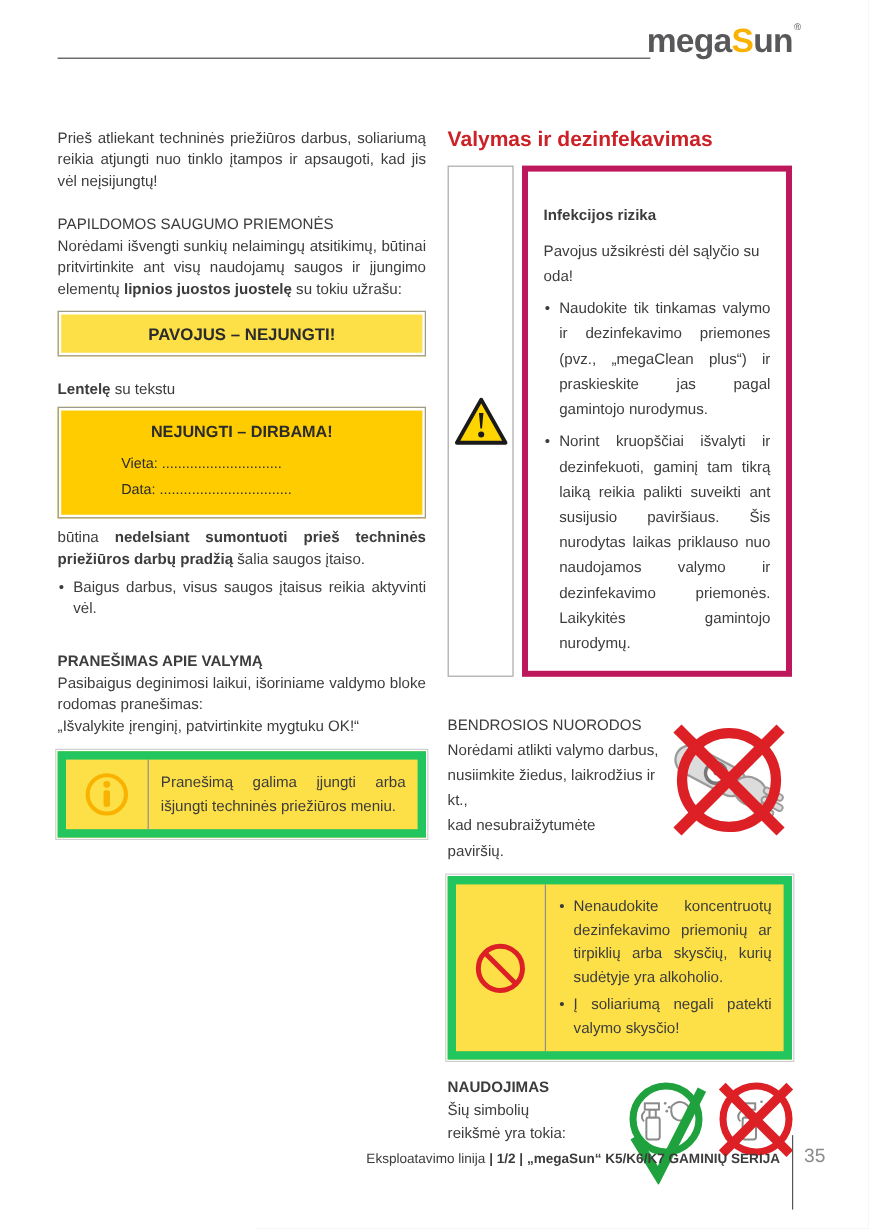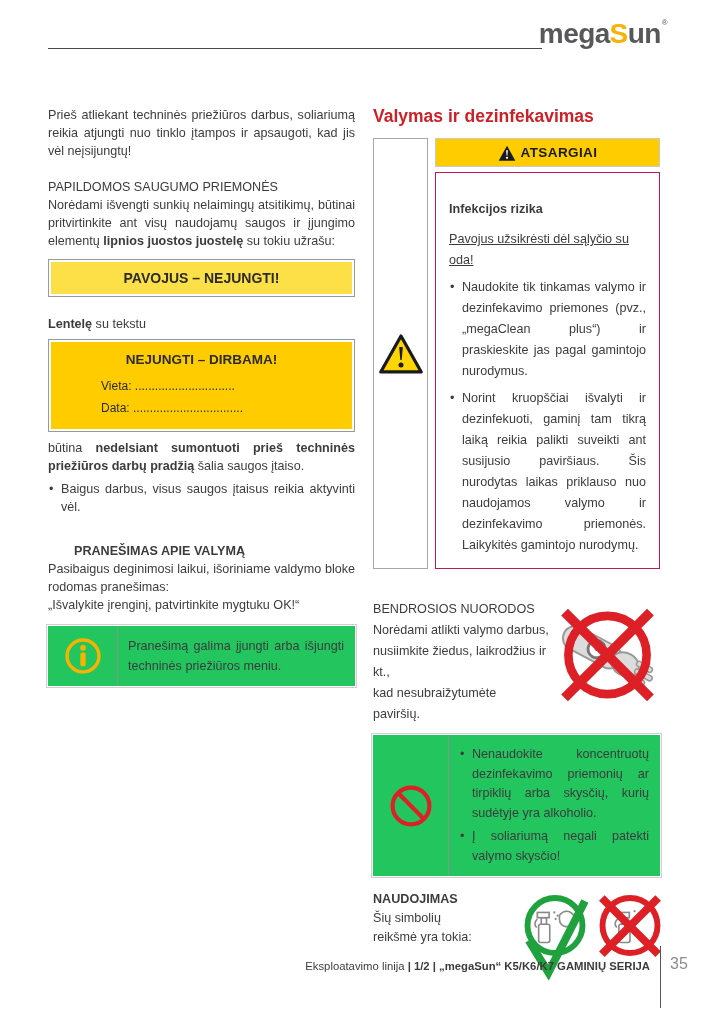--- a/index.html
+++ b/index.html
@@ -26,40 +26,40 @@
   .yellow-label{margin-top:9px;background:#fde047;border:1px solid #9a9a9a;box-shadow:inset 0 0 0 2px #ffffff;
                 height:36px;display:flex;align-items:center;justify-content:center;
                 font-weight:700;font-size:14px;color:#2b2b2b;}
   .caption{margin-top:18px;margin-bottom:6px;}
   .yellow-table{background:#ffcc00;border:1px solid #9a9a9a;box-shadow:inset 0 0 0 2px #ffffff;
                 padding:12px 12px 12px;}
   .yt-title{font-weight:700;font-size:13.5px;text-align:center;color:#2b2b2b;margin-bottom:8px;}
   .yt-line{font-size:12px;line-height:22px;color:#2b2b2b;margin-left:40px;}
 
   
-  .note-box{display:flex;border:1px solid #22c55e;outline:1px solid #cfcfcf;outline-offset:1px;margin-top:12px;background:#22c55e;}
+  .note-box{display:flex;border:7px solid #22c55e;outline:1px solid #cfcfcf;outline-offset:1px;margin-top:12px;background:#fde047;}
   .note-icon-cell{width:56px;border-right:1px solid #8f8f8f;display:flex;align-items:center;justify-content:center;padding:8px 6px;}
   .note-text{flex:1;padding:9px 10px;font-size:12.6px;line-height:20px;text-align:justify;display:flex;flex-direction:column;justify-content:center;}
 
   
   .bullets{list-style:none;margin:0;padding:0;}
   .bullets li{position:relative;padding-left:13px;text-align:justify;margin-top:5px;font-size:12.6px;line-height:18px;}
   .bullets li::before{content:"•";position:absolute;left:1px;}
 
   
   .red-title{font-size:17.5px;font-weight:700;color:#cc2127;margin:0 0 11px;}
   .warn-row{display:flex;gap:7px;align-items:stretch;min-height:406px;}
   .warn-icon-cell{width:53px;border:1px solid #a8a8a8;display:flex;align-items:center;justify-content:center;}
   .warn-main{flex:1;display:flex;flex-direction:column;gap:5px;}
   .warn-header{height:27px;background:#ffcc00;border:1px solid #c9c9c9;display:flex;align-items:center;justify-content:center;gap:5px;
                font-weight:700;font-size:13.5px;letter-spacing:0.4px;color:#1a1a1a;}
-  .warn-body{flex:1;border:1px solid #be185d;padding:26px 13px 12px;}
+  .warn-body{flex:1;border:5px solid #be185d;padding:26px 13px 12px;}
   .warn-body .bullets li{line-height:21px;margin-top:6px;}
   .wb-title{font-weight:700;font-size:12.6px;line-height:21px;margin:0 0 9px;}
-  .wb-line{font-size:12.6px;line-height:21px;margin:0 0 2px;text-decoration:underline;}
+  .wb-line{font-size:12.6px;line-height:21px;margin:0 0 2px;}
 
   .general-row{display:flex;margin-top:30px;}
   .general-text{width:182px;}
   .general-text .gline{display:block;line-height:21px;}
   .general-text .subhead-caps{line-height:21px;}
   .general-icon{width:105px;height:108px;margin-top:2px;}
 
   .prohibit-box{margin-top:10px;}
   .prohibit-box .note-icon-cell{width:62px;}
   .prohibit-box .bullets li{line-height:19.5px;margin-top:4px;}
@@ -105,21 +105,21 @@
         <div class="yt-line">Vieta: ..............................</div>
         <div class="yt-line">Data: .................................</div>
       </div>
 
       <p class="para" style="margin-top:7px;"><span>būtina </span><b>nedelsiant sumontuoti prieš techninės priežiūros darbų pradžią</b><span> šalia saugos įtaiso.</span></p>
 
       <ul class="bullets">
         <li>Baigus darbus, visus saugos įtaisus reikia aktyvinti vėl.</li>
       </ul>
 
-      <p class="subhead-caps subhead-bold" style="margin-top:26px;margin-left:26px;">PRANEŠIMAS APIE VALYMĄ</p>
+      <p class="subhead-caps subhead-bold" style="margin-top:26px;">PRANEŠIMAS APIE VALYMĄ</p>
       <p class="para">Pasibaigus deginimosi laikui, išoriniame valdymo bloke rodomas pranešimas:</p>
       <p class="para quote">„Išvalykite įrenginį, patvirtinkite mygtuku OK!“</p>
 
       <div class="note-box">
         <div class="note-icon-cell">
           <span>
             <svg width="38" height="38" viewBox="0 0 100 100">
               <circle cx="50" cy="50" r="42" fill="none" stroke="#f9b200" stroke-width="9"></circle>
               <circle cx="50" cy="28" r="7.5" fill="#f9b200"></circle>
               <rect x="43" y="41" width="14" height="36" rx="4" fill="#f9b200"></rect>
@@ -137,30 +137,20 @@
         <div class="warn-icon-cell">
           <span>
             <svg width="46" height="42" viewBox="0 0 100 90">
               <path d="M50 6 L94 84 H6 Z" fill="#ffd500" stroke="#1a1a1a" stroke-width="7" stroke-linejoin="round"></path>
               <path d="M46 30 h8 l-2.5 28 h-3 Z" fill="#1a1a1a"></path>
               <circle cx="50" cy="69" r="5.5" fill="#1a1a1a"></circle>
             </svg>
           </span>
         </div>
         <div class="warn-main">
-          <div class="warn-header">
-            <span>
-              <svg width="18" height="16" viewBox="0 0 100 90">
-                <path d="M50 4 L97 88 H3 Z" fill="#1a1a1a"></path>
-                <path d="M45 30 h10 l-3 30 h-4 Z" fill="#ffffff"></path>
-                <circle cx="50" cy="72" r="6.5" fill="#ffffff"></circle>
-              </svg>
-            </span>
-            <span>ATSARGIAI</span>
-          </div>
           <div class="warn-body">
             <p class="wb-title">Infekcijos rizika</p>
             <p class="wb-line">Pavojus užsikrėsti dėl sąlyčio su oda!</p>
             <ul class="bullets">
               <li>Naudokite tik tinkamas valymo ir dezinfekavimo priemones (pvz., „megaClean plus“) ir praskieskite jas pagal gamintojo nurodymus.</li>
               <li>Norint kruopščiai išvalyti ir dezinfekuoti, gaminį tam tikrą laiką reikia palikti suveikti ant susijusio paviršiaus. Šis nurodytas laikas priklauso nuo naudojamos valymo ir dezinfekavimo priemonės. Laikykitės gamintojo nurodymų.</li>
             </ul>
           </div>
         </div>
       </div>

